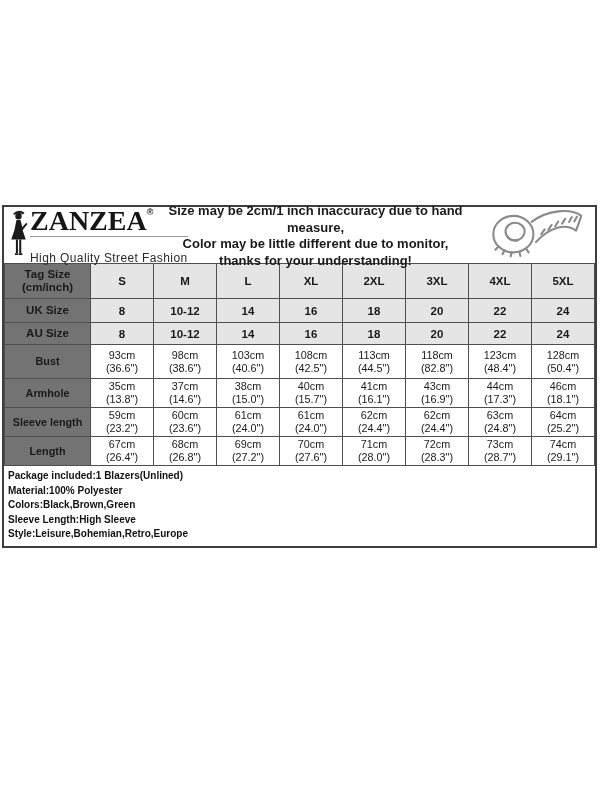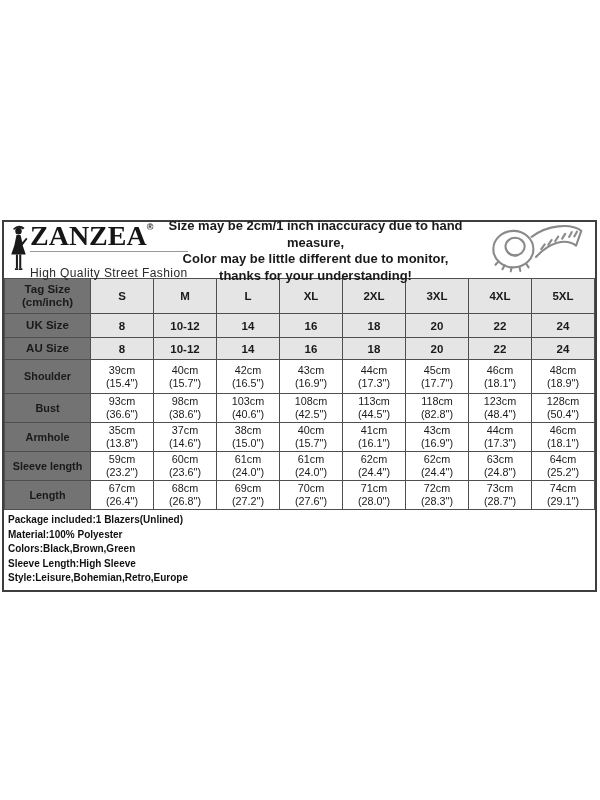--- a/index.html
+++ b/index.html
@@ -1,21 +1,21 @@
 <!DOCTYPE html>
 <html><head>
 <meta charset="utf-8">
 <style>
   * { margin: 0; padding: 0; box-sizing: border-box; }
   html, body { width: 600px; height: 800px; background: #ffffff; overflow: hidden; }
   body { font-family: "Liberation Sans", sans-serif; color: #1a1a1a; position: relative; }
 
   .sheet {
     position: absolute;
-    left: 2px; top: 220px;
+    left: 2px; top: 205px;
     width: 595px;
     border: 2px solid #3e3e3e;
     background: #ffffff;
   }
 
   
   .header-band {
     display: flex;
     align-items: center;
     height: 56px;
@@ -203,39 +203,20 @@
           <td class="shaded">8</td>
           <td class="shaded">10-12</td>
           <td class="shaded">14</td>
           <td class="shaded">16</td>
           <td class="shaded">18</td>
           <td class="shaded">20</td>
           <td class="shaded">22</td>
           <td class="shaded">24</td>
         </tr>
         <tr class="measure-row">
-          <td class="label-cell">Shoulder</td>
-          <td>39cm
-(15.4")</td>
-          <td>40cm
-(15.7")</td>
-          <td>42cm
-(16.5")</td>
-          <td>43cm
-(16.9")</td>
-          <td>44cm
-(17.3")</td>
-          <td>45cm
-(17.7")</td>
-          <td>46cm
-(18.1")</td>
-          <td>48cm
-(18.9")</td>
-        </tr>
-        <tr class="measure-row">
           <td class="label-cell">Bust</td>
           <td>93cm
 (36.6")</td>
           <td>98cm
 (38.6")</td>
           <td>103cm
 (40.6")</td>
           <td>108cm
 (42.5")</td>
           <td>113cm

